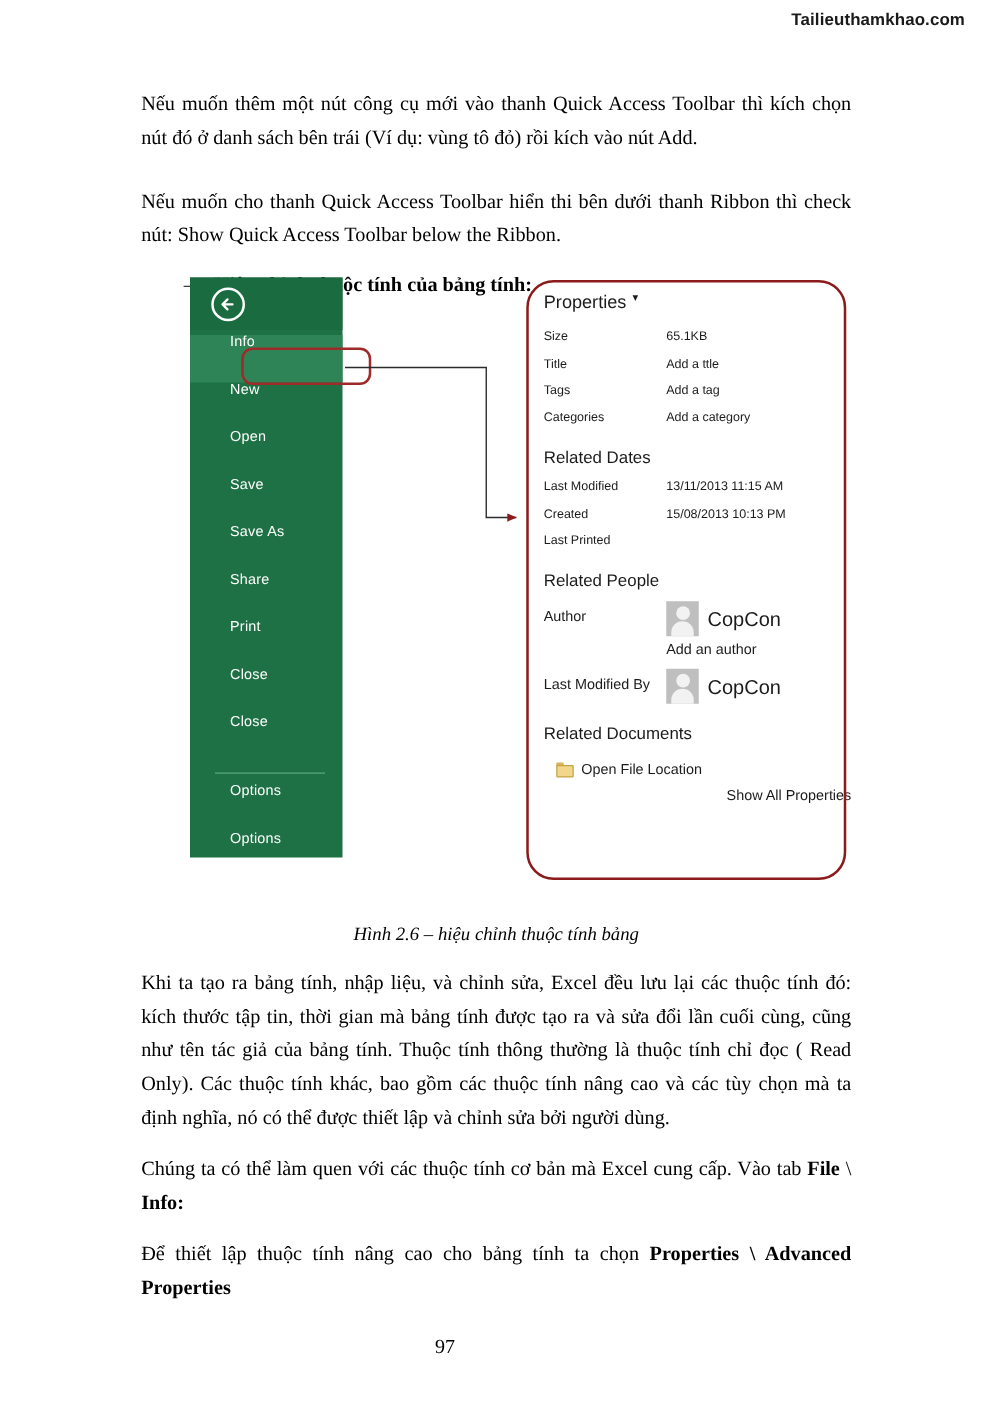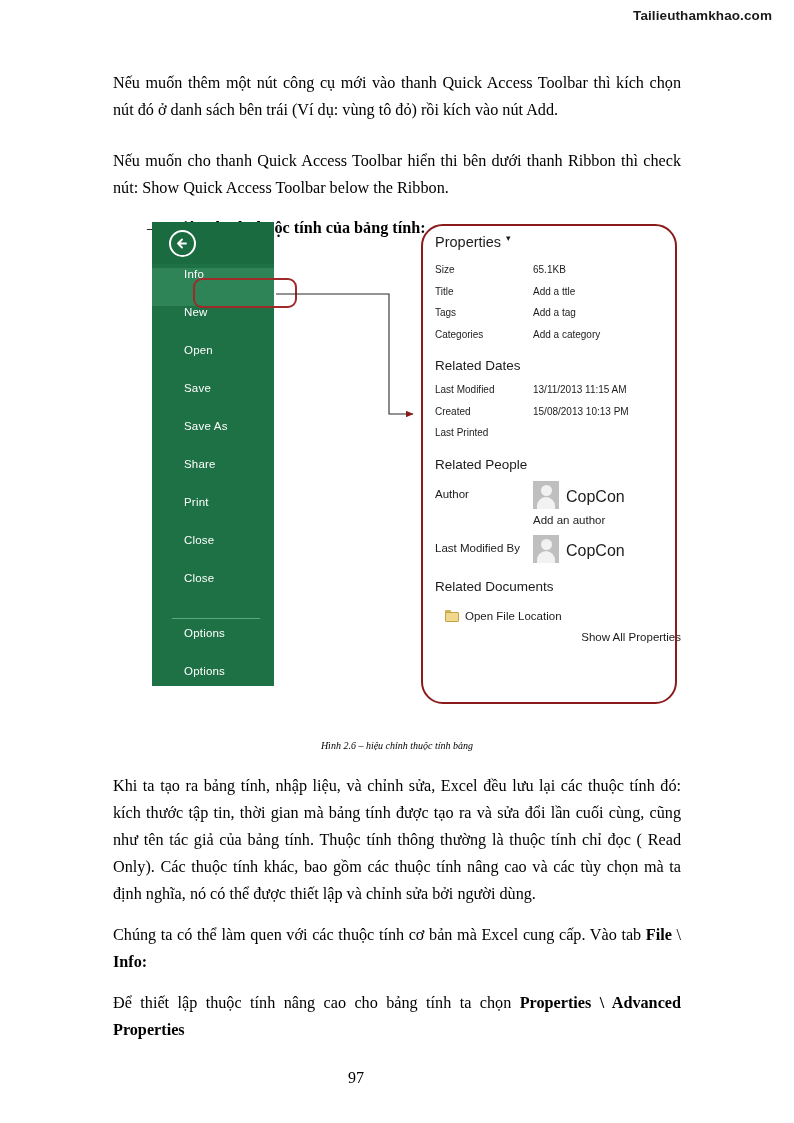--- a/index.html
+++ b/index.html
@@ -266,21 +266,21 @@
     background: transparent;
   }
 
   .fig-caption {
     position: absolute;
     left: 113px;
     top: 740px;
     width: 568px;
     text-align: center;
     font-style: italic;
-    font-size: 10px;
+    font-size: 15px;
   }
 
   .lower-body {
     position: absolute;
     left: 113px;
     top: 773px;
     width: 568px;
   }
 
   .page-number {

